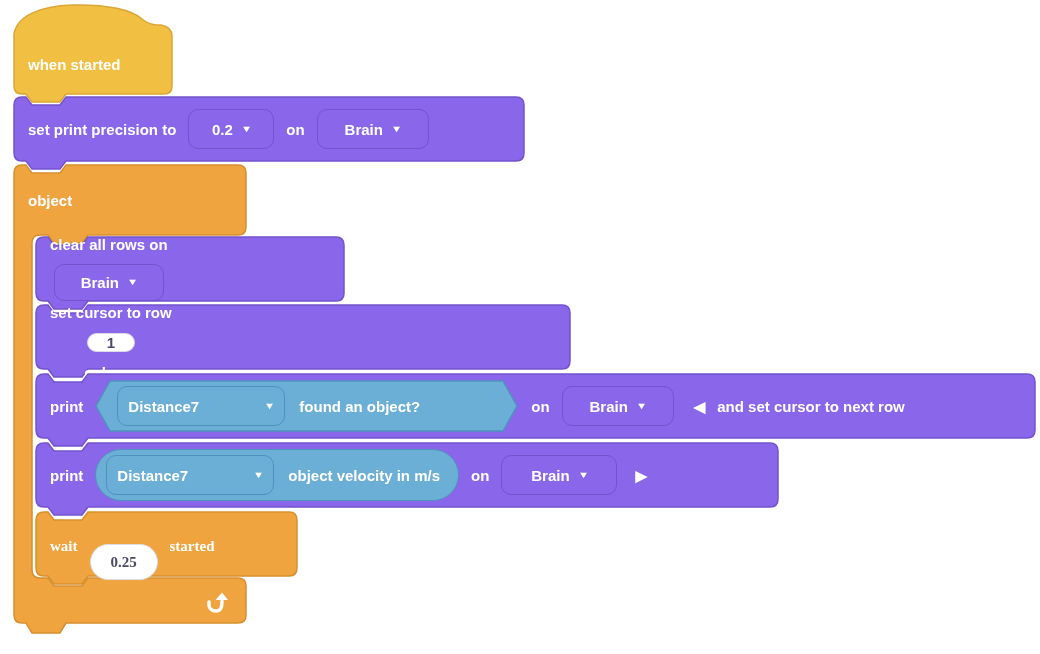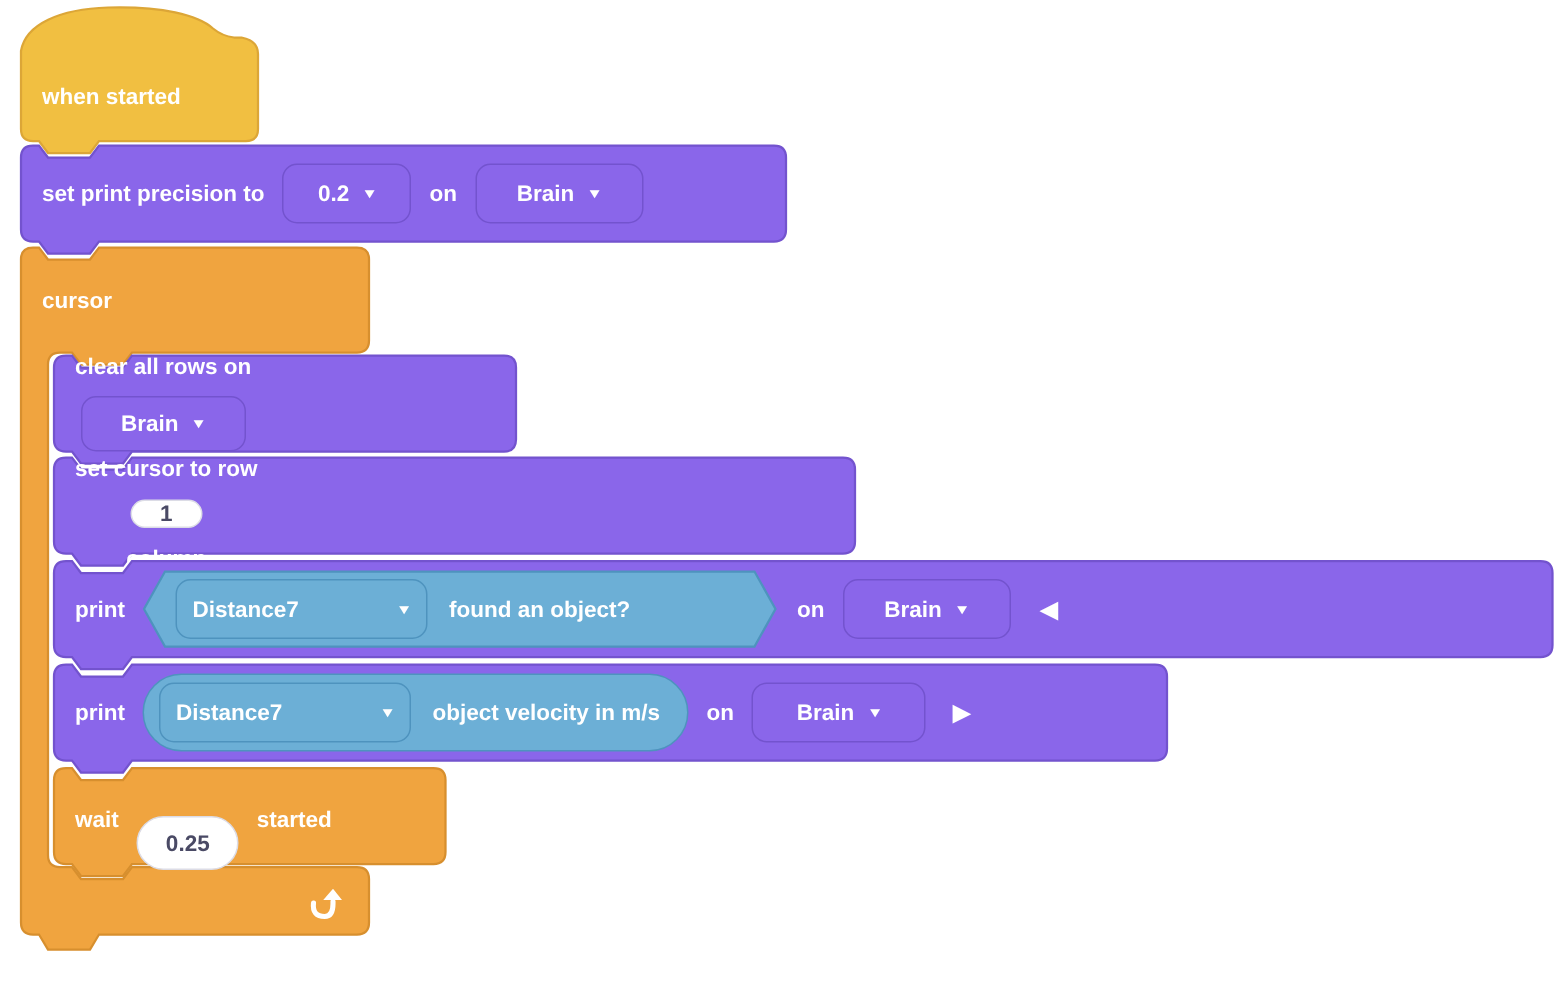--- a/index.html
+++ b/index.html
@@ -70,21 +70,21 @@
         <span class="dd-arrow">▼</span>
       </div>
     </div>
   </div>
 
   <div class="block" style="left:14px; top:165px; width:234px; height:484px;">
     <svg class="shape" width="234" height="484" viewBox="0 0 234 484">
       <path d="M 8,0 L 12,0 L 18,8 L 46,8 L 52,0 L 224,0 Q 232,0 232,8 L 232,62 Q 232,70 224,70 L 74,70 L 68,78 L 40,78 L 34,70 L 26,70 Q 18,70 18,78 L 18,405 Q 18,413 26,413 L 34,413 L 40,421 L 68,421 L 74,413 L 224,413 Q 232,413 232,421 L 232,450 Q 232,458 224,458 L 52,458 L 46,468 L 18,468 L 12,458 L 8,458 Q 0,458 0,450 L 0,8 Q 0,0 8,0 Z" fill="#F0A43F" stroke="#D78F2E" stroke-width="1.5"></path>
     </svg>
     <div class="content" style="height:70px;">
-      <span class="lbl">cursor</span>
+      <span class="lbl">object</span>
     </div>
     <span class="loop-icon" style="left:188px; top:424px;">
       <svg width="28" height="28" viewBox="0 0 28 28">
         <path d="M 7,13 Q 6,22 14.5,22 Q 20,22 20,13.5 L 20,12" fill="none" stroke="#ffffff" stroke-width="3.4" stroke-linecap="round"></path>
         <path d="M 13.5,11 L 20,3.5 L 26,11 Z" fill="#ffffff"></path>
       </svg>
     </span>
   </div>
 
   <div class="block" style="left:36px; top:237px; width:310px; height:64px;">
@@ -134,20 +134,21 @@
           </div>
           <span class="lbl">found an object?</span>
         </div>
       </div>
       <span class="lbl">on</span>
       <div class="dropdown purple" style="width:112px;">
         <span>Brain</span>
         <span class="dd-arrow">▼</span>
       </div>
       <span class="collapse-icon" style="margin-left:8px;">◀</span>
+      <span class="lbl">and set cursor to next row</span>
     </div>
   </div>
 
   <div class="block" style="left:36px; top:443px; width:744px; height:64px;">
     <svg class="shape" width="744" height="74" viewBox="0 0 744 74">
       <path d="M 8,0 L 12,0 L 18,8 L 46,8 L 52,0 L 734,0 Q 742,0 742,8 L 742,56 Q 742,64 734,64 L 52,64 L 46,72 L 18,72 L 12,64 L 8,64 Q 0,64 0,56 L 0,8 Q 0,0 8,0 Z" fill="#8A66EA" stroke="#7353CE" stroke-width="1.5"></path>
     </svg>
     <div class="content" style="height:64px;">
       <span class="lbl">print</span>
       <div class="ovalwrap">
@@ -163,21 +164,21 @@
         <span class="dd-arrow">▼</span>
       </div>
       <span class="collapse-icon" style="margin-left:6px;">▶</span>
     </div>
   </div>
 
   <div class="block" style="left:36px; top:512px; width:263px; height:64px;">
     <svg class="shape" width="263" height="74" viewBox="0 0 263 74">
       <path d="M 8,0 L 12,0 L 18,8 L 46,8 L 52,0 L 253,0 Q 261,0 261,8 L 261,56 Q 261,64 253,64 L 52,64 L 46,72 L 18,72 L 12,64 L 8,64 Q 0,64 0,56 L 0,8 Q 0,0 8,0 Z" fill="#F0A43F" stroke="#D78F2E" stroke-width="1.5"></path>
     </svg>
-    <div class="content" style="height:68px;">
+    <div class="content" style="height:68px;font-family:Liberation Serif, serif;">
       <span class="lbl">wait</span>
       <div class="pill" style="min-width:68px;margin-top:32px;">
         <span>0.25</span>
       </div>
       <span class="lbl">started</span>
     </div>
   </div>
 
 </div>
 

